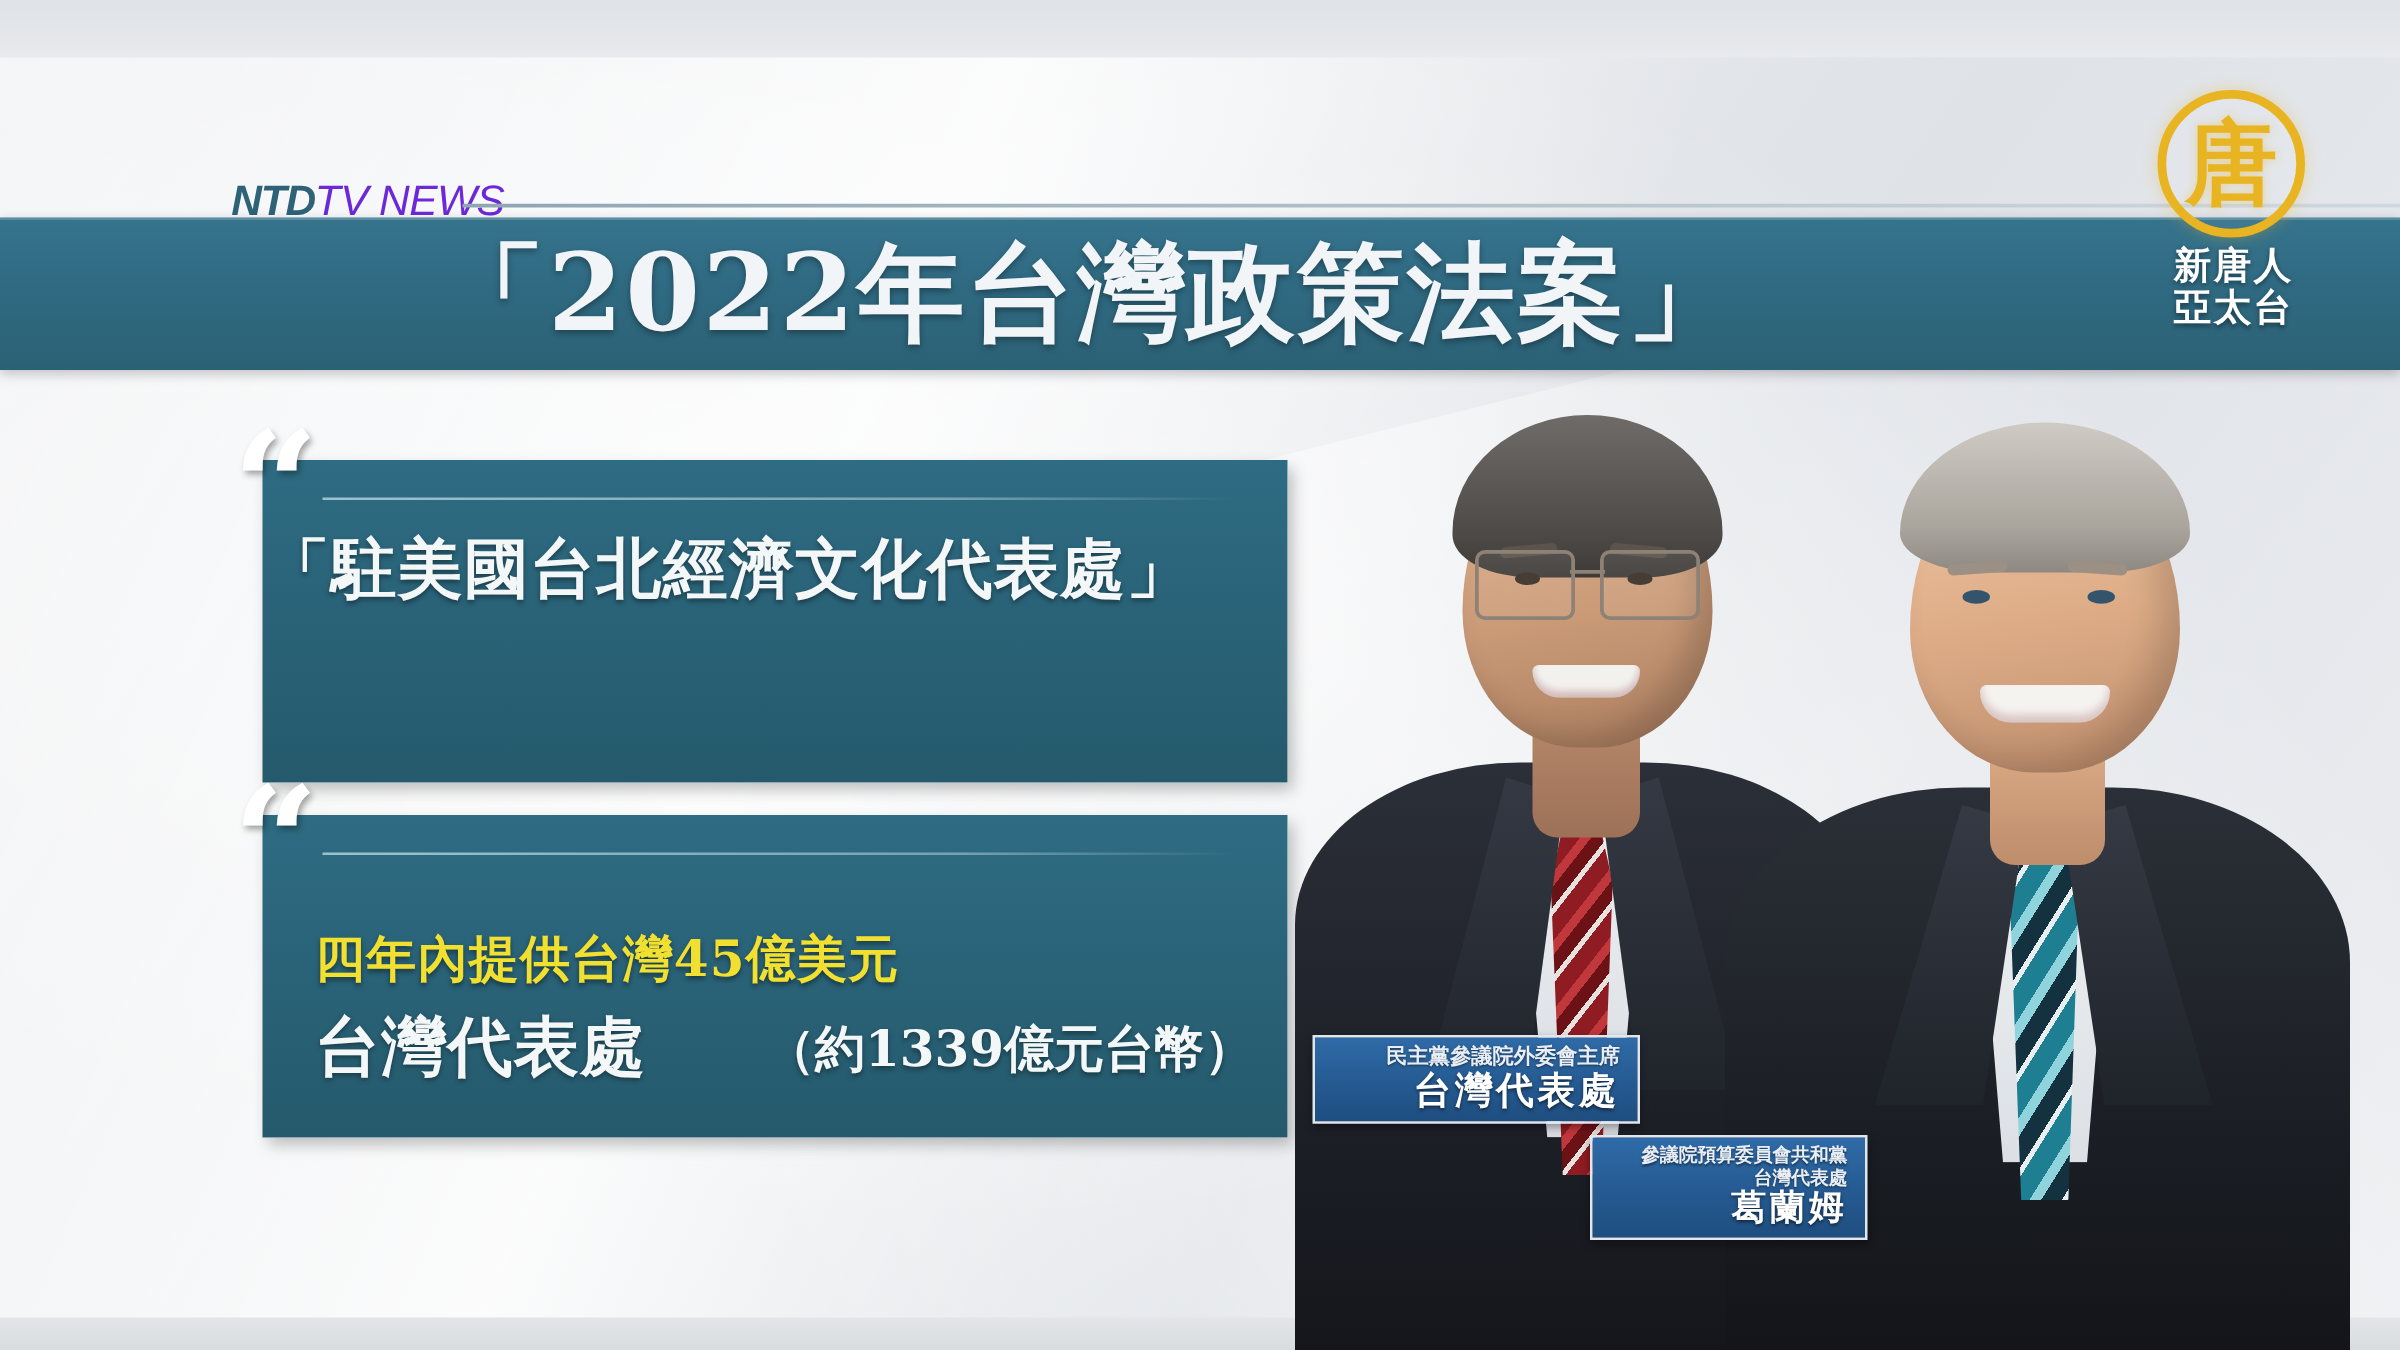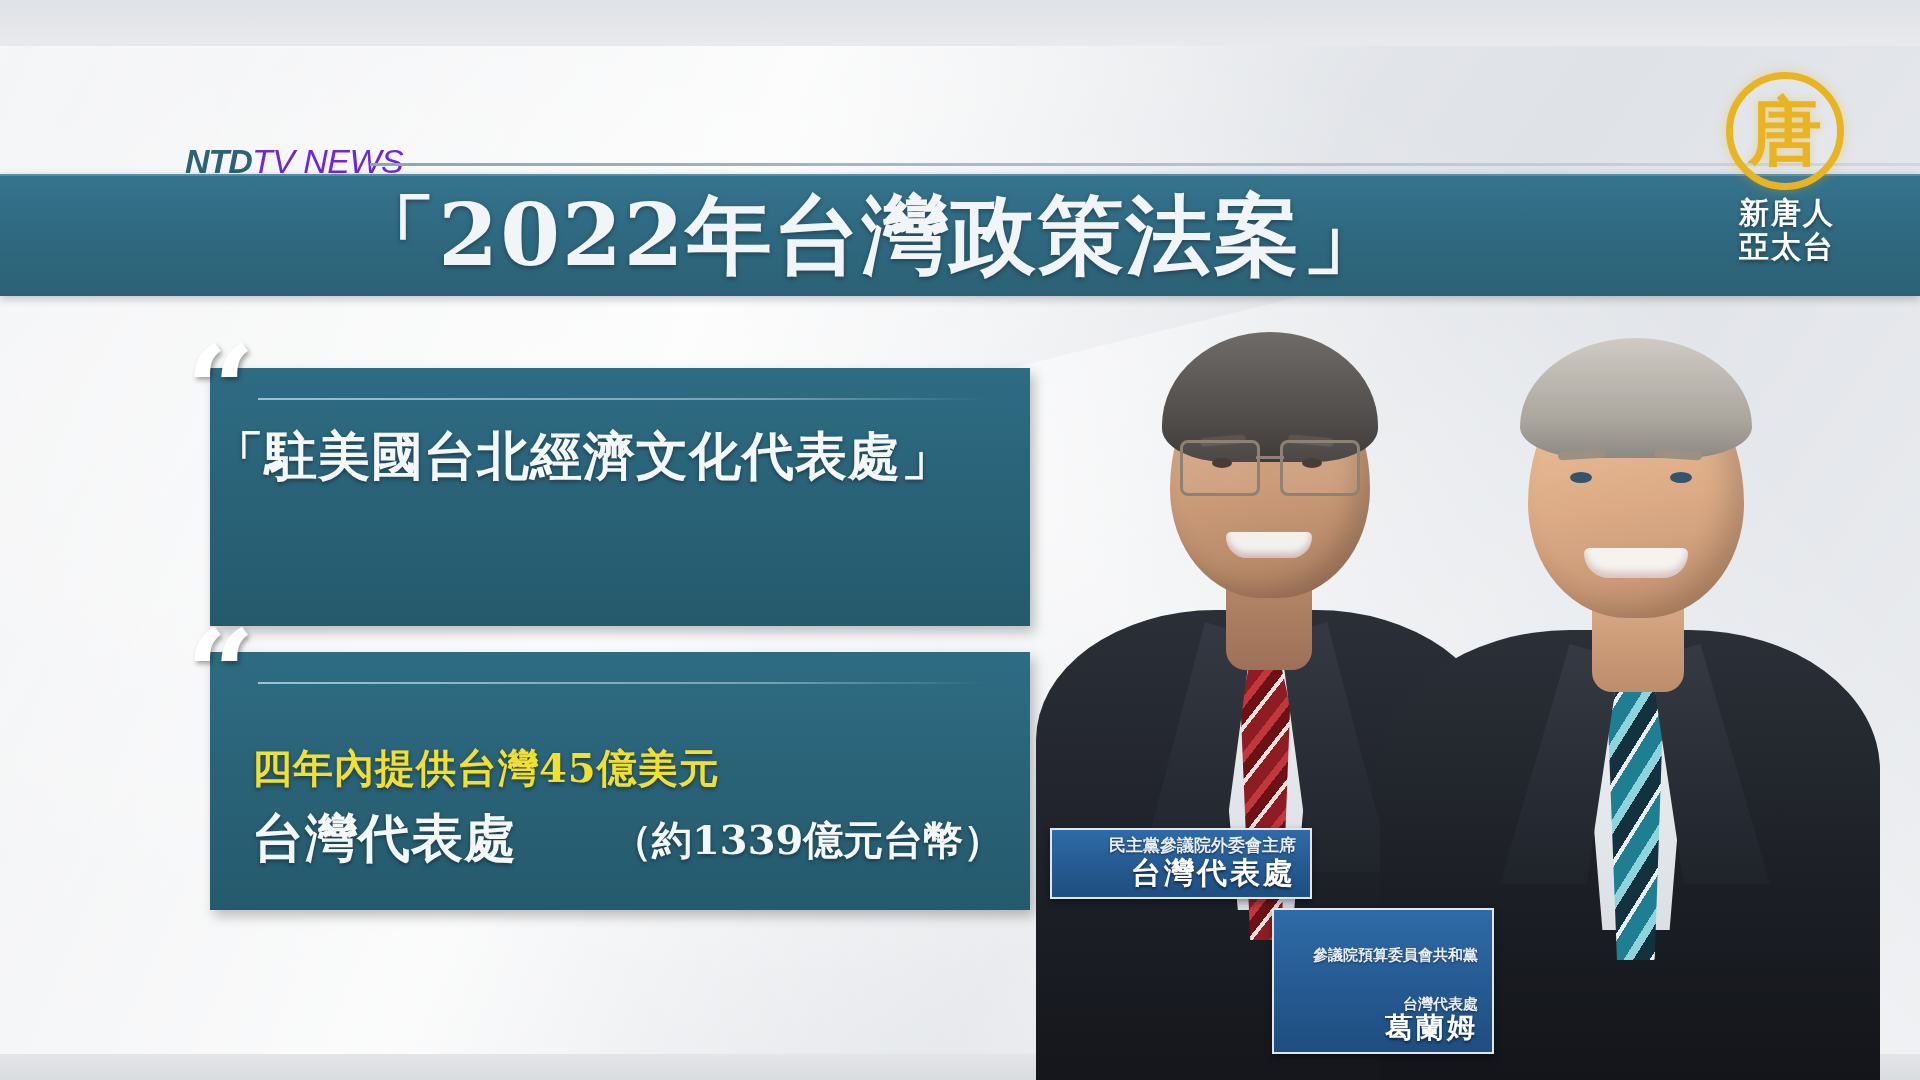--- a/index.html
+++ b/index.html
@@ -427,21 +427,21 @@
     font-weight: bold;
     font-size: 30px;
     line-height: 1.1;
     letter-spacing: 3px;
     text-align: right;
     white-space: nowrap;
     text-shadow: 0 2px 3px rgba(0,0,0,.55);
   }
   #np1 { left: 1050px; top: 828px; width: 262px; }
   #np2 { left: 1272px; top: 908px; width: 222px; }
-  #np2 .np-title { font-size: 15px; line-height: 1.2; margin-top: 31px; }
+  #np2 .np-title { font-size: 15px; line-height: 1.2; }
   #np2 .np-name  { font-size: 28px; }
 </style>
 </head>
 <body>
 
 <div id="stage">
 
   <div class="bg-base"></div>
   <div class="bg-sheen-1"></div>
   <div class="bg-sheen-2"></div>

